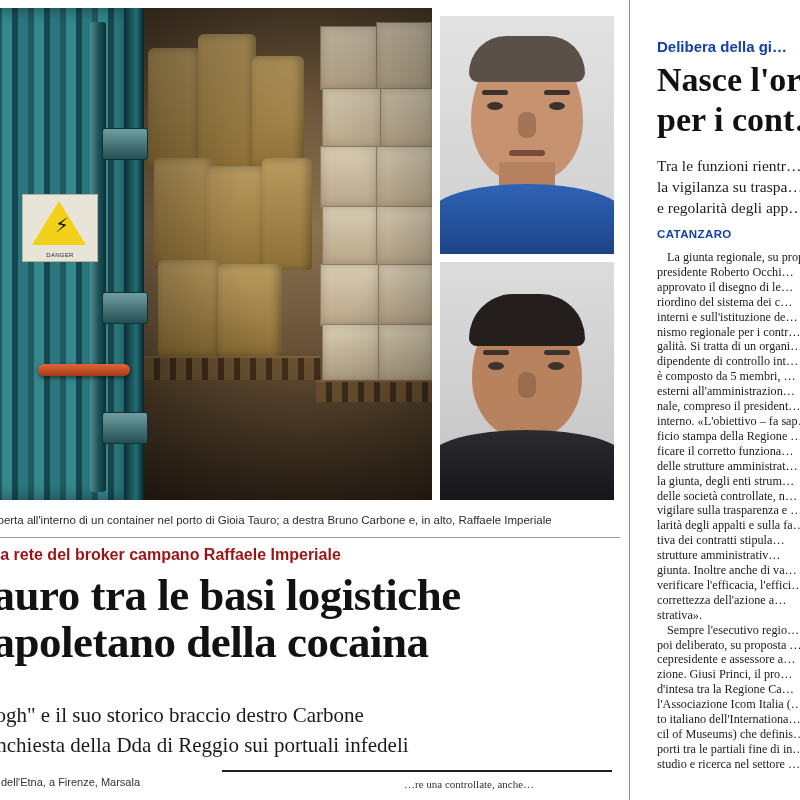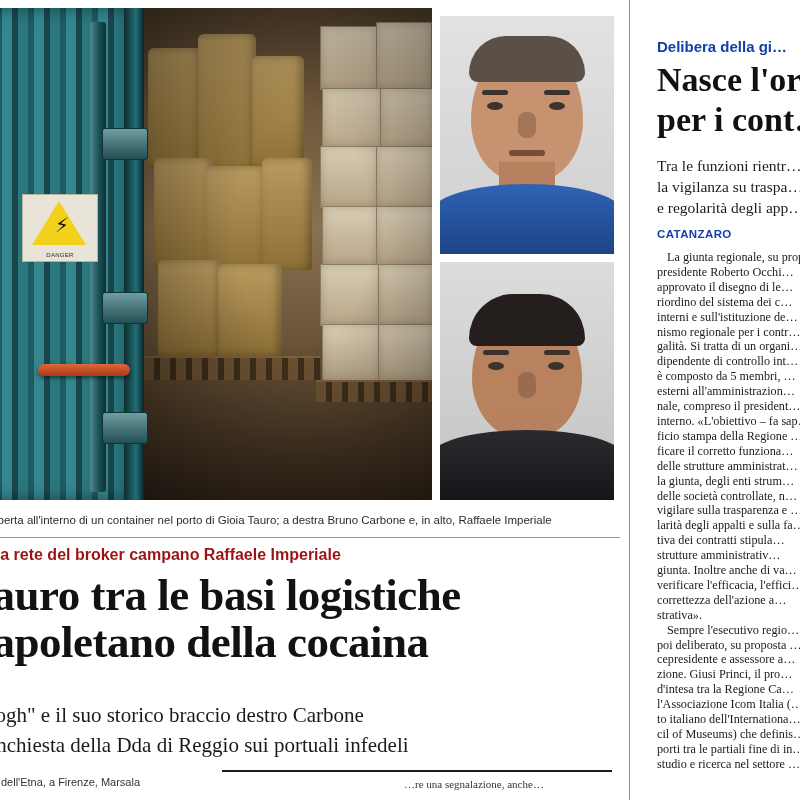--- a/index.html
+++ b/index.html
@@ -537,21 +537,21 @@
       <div>…apoletano della cocaina</div>
     </div>
 
     <div class="subhead">
       <div>… Gogh" e il suo storico braccio destro Carbone</div>
       <div>…ll'inchiesta della Dda di Reggio sui portuali infedeli</div>
     </div>
 
     <div class="byline">…dell'Etna, a Firenze, Marsala</div>
     <div class="sub-rule"></div>
-    <div class="bottom-frag">…re una segnalazione, anche…</div>
+    <div class="bottom-frag">…re una controllate, anche…</div>
   </div>
 
   <div class="v-divider"></div>
 
   <div class="right-col">
     <div class="r-kicker">Delibera della gi…</div>
 
     <div class="r-headline">
       <div>Nasce l'or…</div>
       <div>per i cont…</div>

